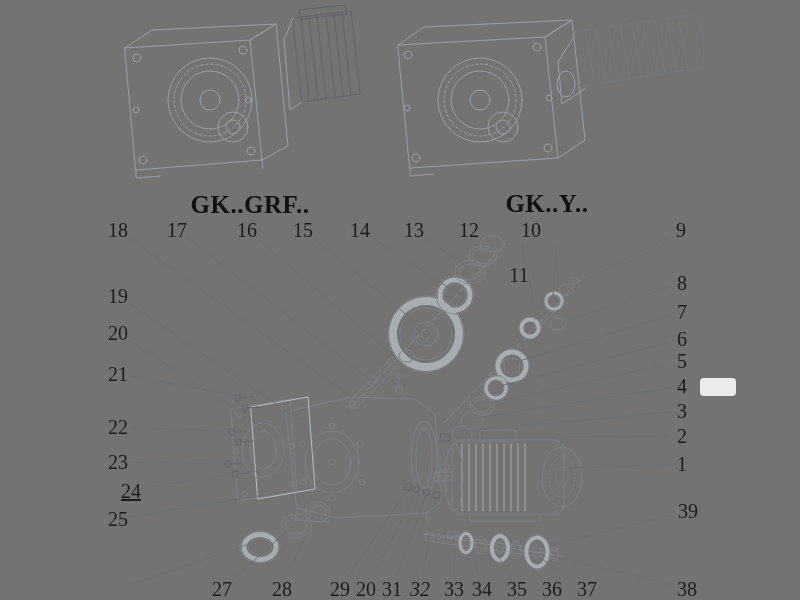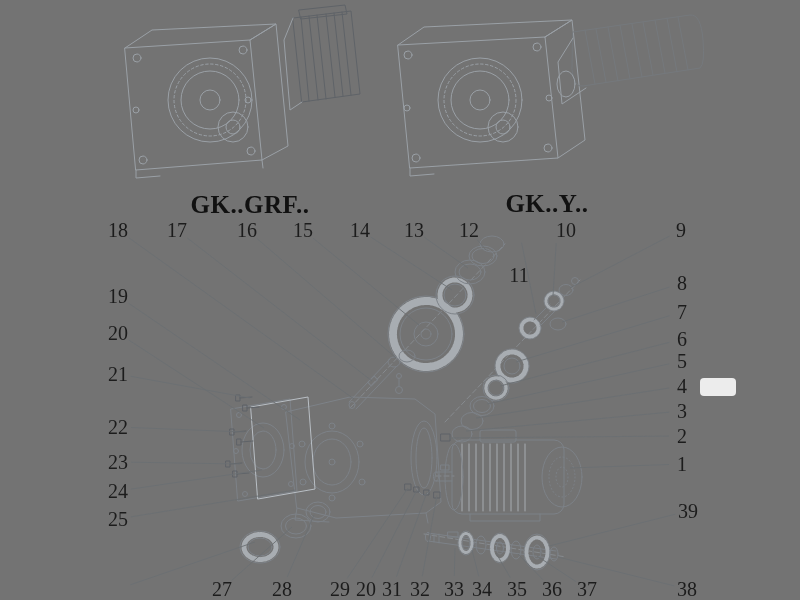--- a/index.html
+++ b/index.html
@@ -311,43 +311,43 @@
   <div id="callout-layer">
       <span class="callout" style="left: 682px; top: 464px;">1</span>
       <span class="callout" style="left: 682px; top: 436px;">2</span>
       <span class="callout" style="left: 682px; top: 411px;">3</span>
       <span class="callout" style="left: 682px; top: 386px;">4</span>
       <span class="callout" style="left: 682px; top: 361px;">5</span>
       <span class="callout" style="left: 682px; top: 339px;">6</span>
       <span class="callout" style="left: 682px; top: 312px;">7</span>
       <span class="callout" style="left: 682px; top: 283px;">8</span>
       <span class="callout" style="left: 681px; top: 230px;">9</span>
-      <span class="callout" style="left: 566px; top: 230px;">10</span>
+      <span class="callout" style="left: 531px; top: 230px;">10</span>
       <span class="callout" style="left: 519px; top: 230px; margin-top: 45px;">11</span>
       <span class="callout" style="left: 469px; top: 230px;">12</span>
       <span class="callout" style="left: 414px; top: 230px; text-align: center;">13</span>
       <span class="callout" style="left: 360px; top: 230px;">14</span>
       <span class="callout" style="left: 303px; top: 230px;">15</span>
       <span class="callout" style="left: 247px; top: 230px;">16</span>
       <span class="callout" style="left: 177px; top: 230px;">17</span>
       <span class="callout" style="left: 118px; top: 230px;">18</span>
       <span class="callout" style="left: 118px; top: 296px;">19</span>
       <span class="callout" style="left: 118px; top: 333px;">20</span>
       <span class="callout" style="left: 118px; top: 374px;">21</span>
       <span class="callout" style="left: 118px; top: 427px;">22</span>
       <span class="callout" style="left: 118px; top: 462px;">23</span>
-      <span class="callout" style="left: 118px; top: 491px;">24</span>
+      <span class="callout" style="left: 131px; top: 491px; text-decoration: underline;">24</span>
       <span class="callout" style="left: 118px; top: 519px;">25</span>
       <span class="callout" style="left: 118px; top: 589px; margin-top: 18px;">26</span>
       <span class="callout" style="left: 222px; top: 589px;">27</span>
       <span class="callout" style="left: 282px; top: 589px;">28</span>
       <span class="callout" style="left: 340px; top: 589px;">29</span>
       <span class="callout" style="left: 366px; top: 589px;">20</span>
       <span class="callout" style="left: 392px; top: 589px;">31</span>
-      <span class="callout" style="left: 420px; top: 589px;">32</span>
+      <span class="callout" style="left: 420px; top: 589px; font-style: italic;">32</span>
       <span class="callout" style="left: 454px; top: 589px;">33</span>
       <span class="callout" style="left: 482px; top: 589px;">34</span>
       <span class="callout" style="left: 517px; top: 589px;">35</span>
       <span class="callout" style="left: 552px; top: 589px;">36</span>
       <span class="callout" style="left: 587px; top: 589px;">37</span>
       <span class="callout" style="left: 687px; top: 589px;">38</span>
       <span class="callout" style="left: 688px; top: 511px;">39</span>
     </div>
 
 </div>

